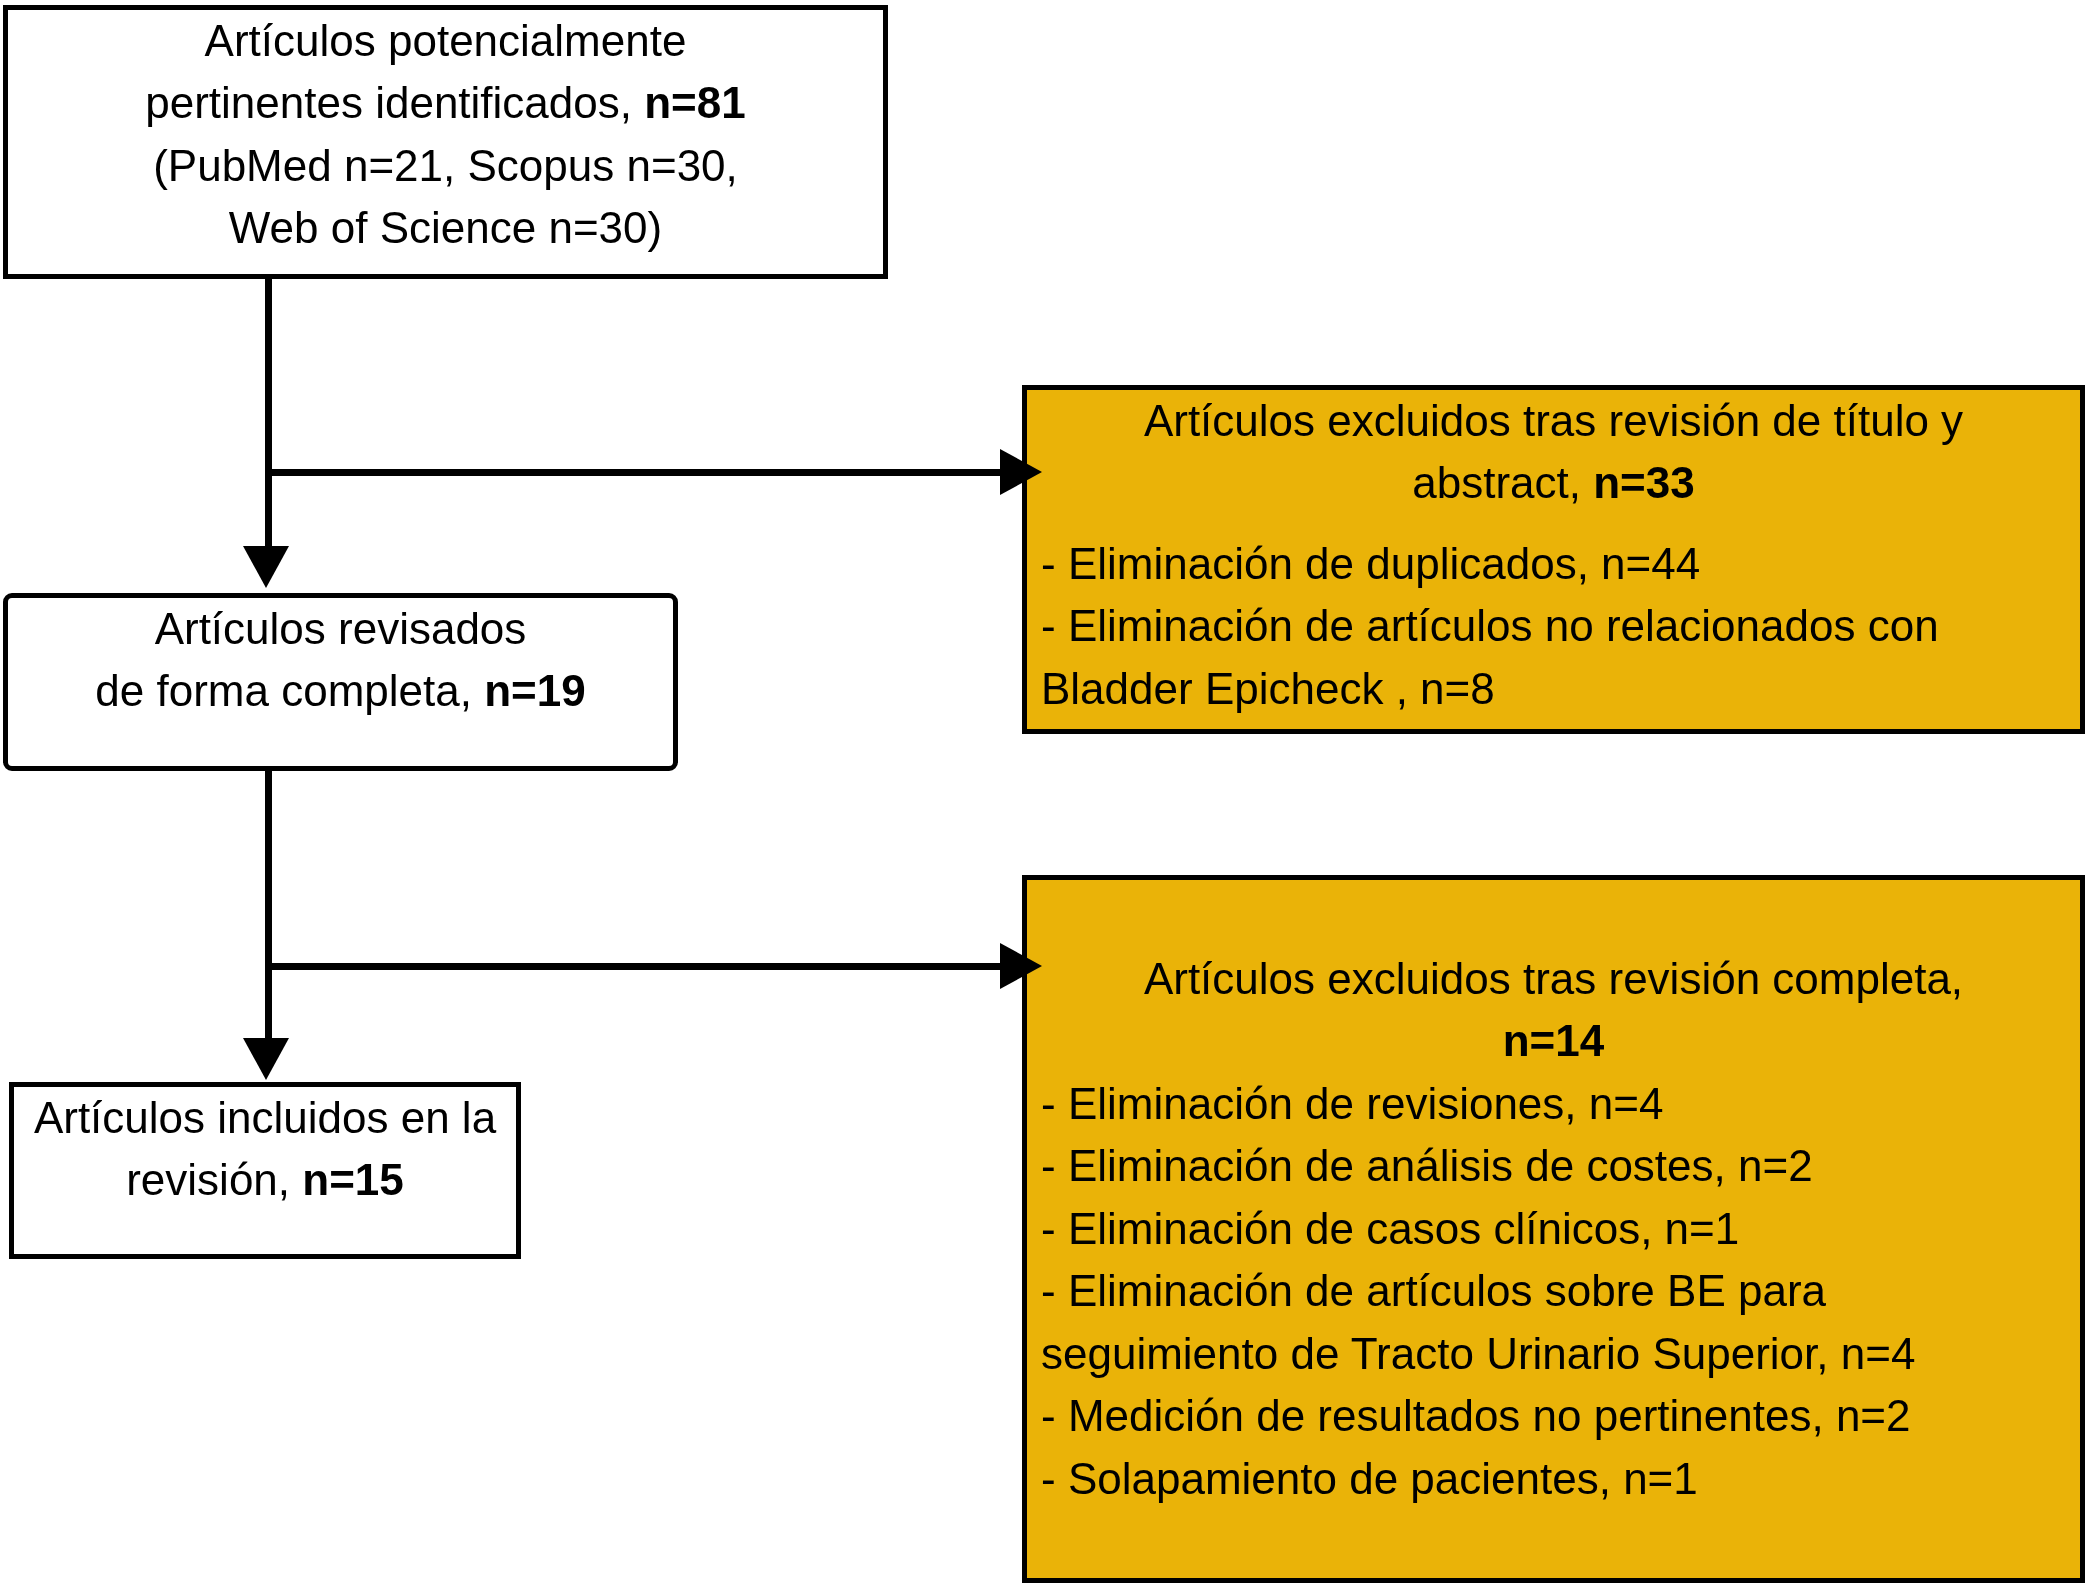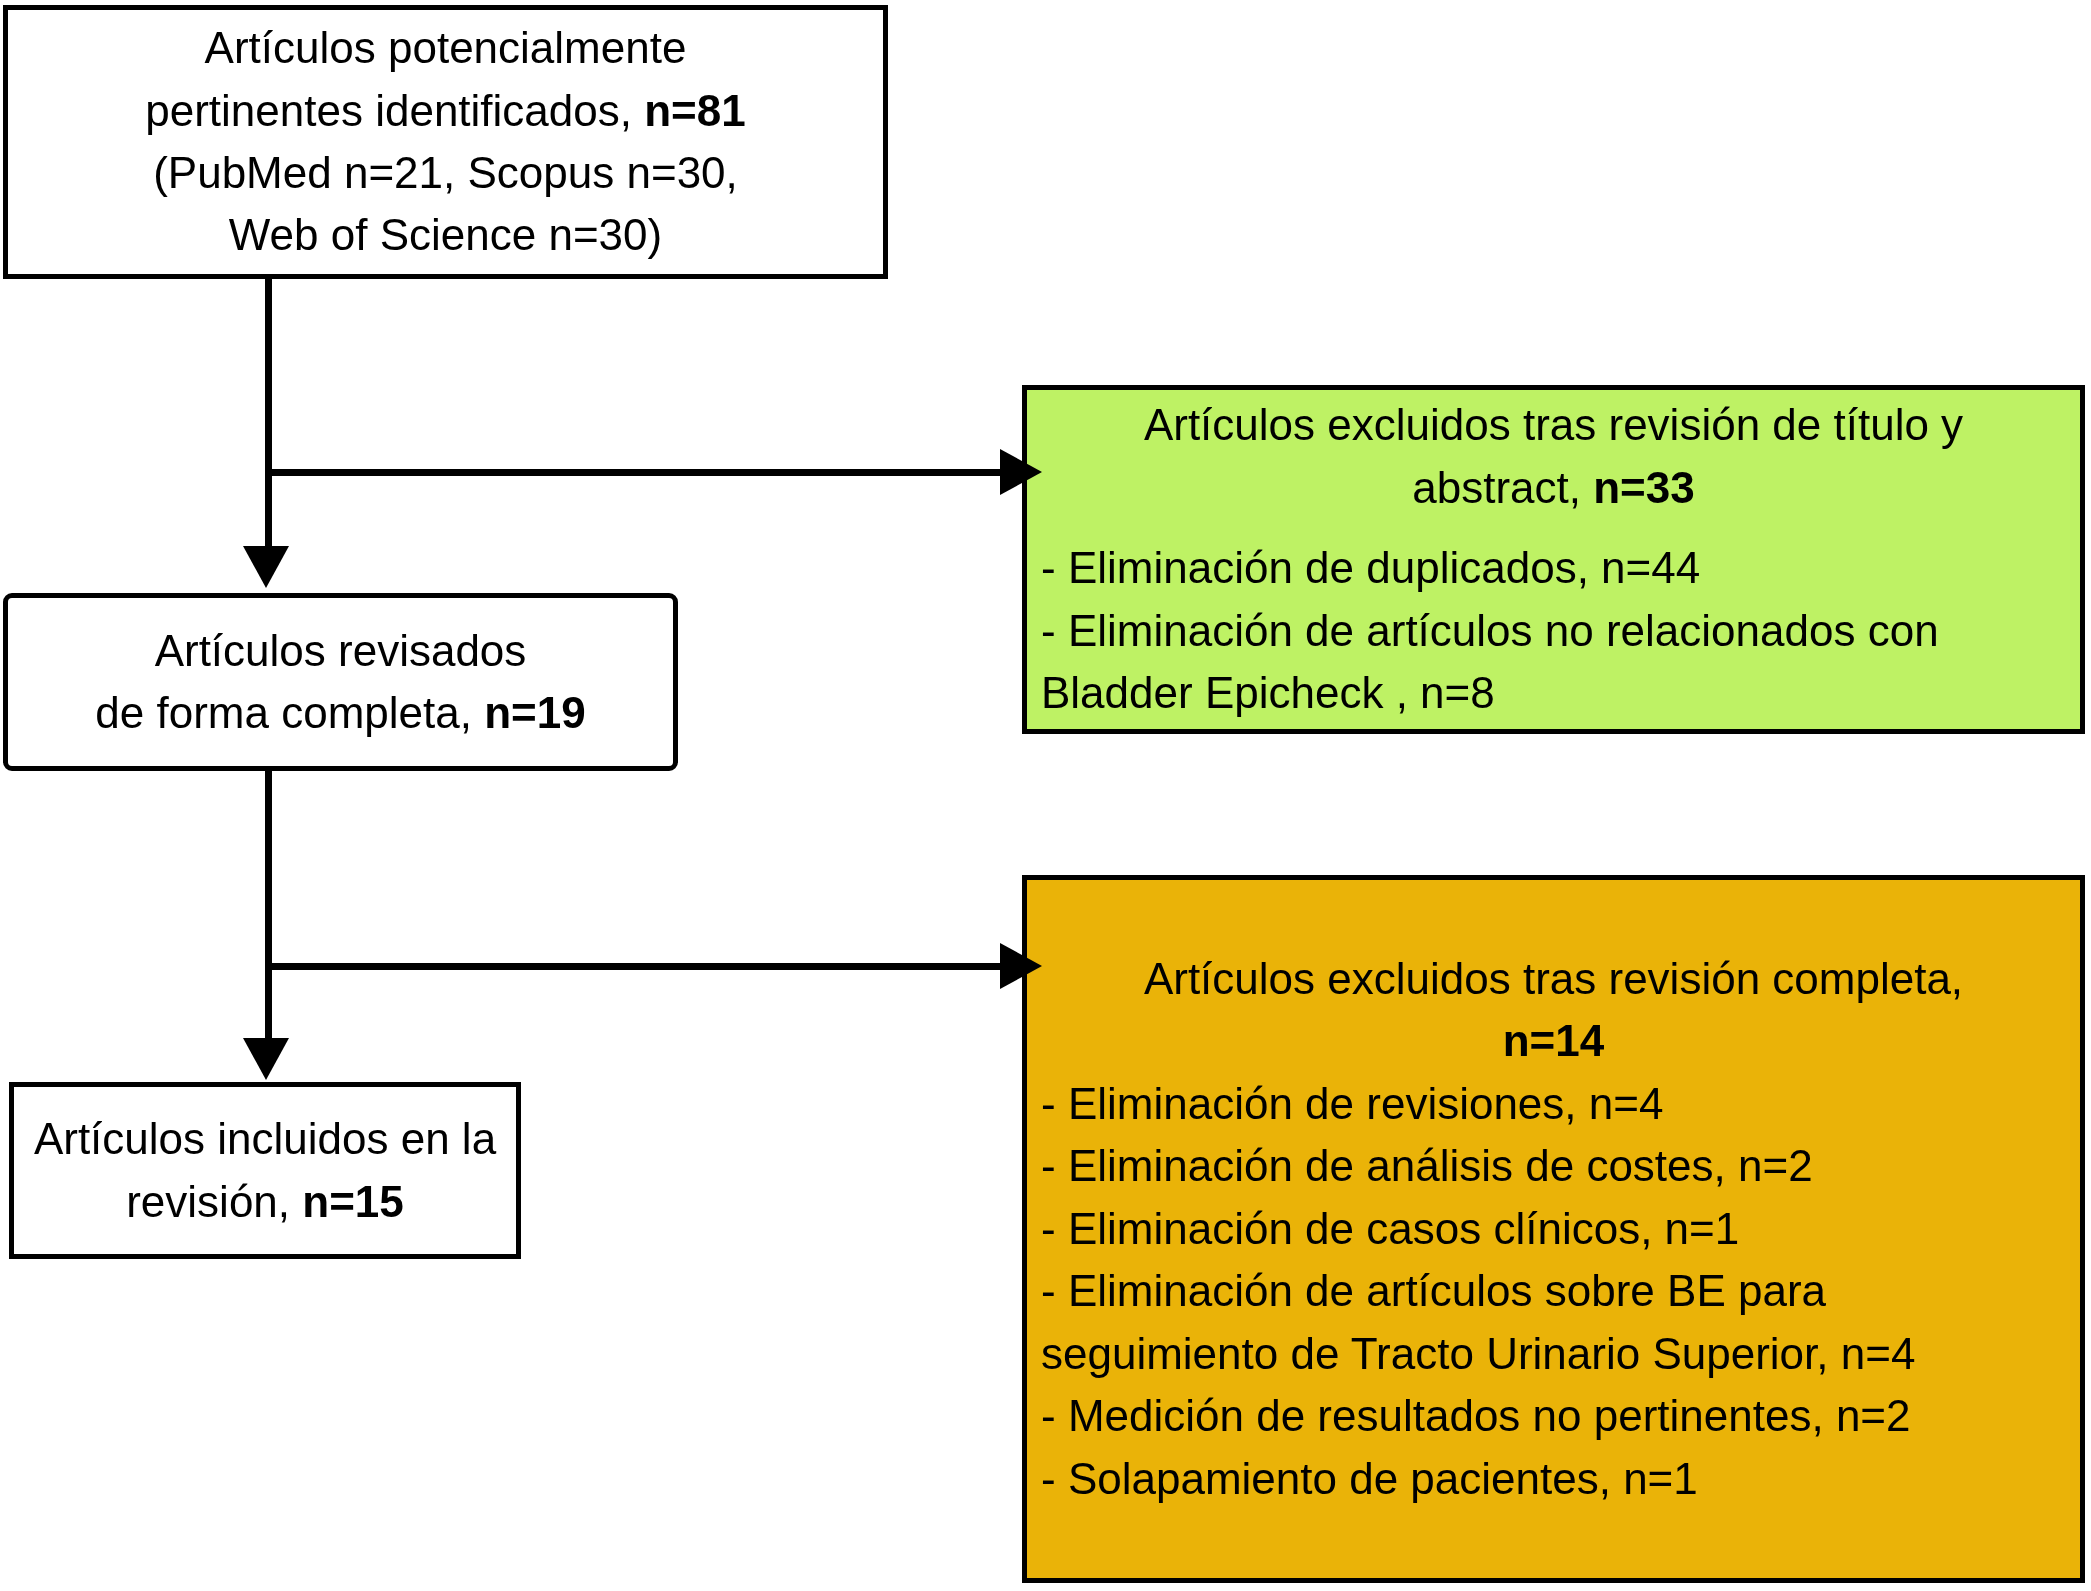--- a/index.html
+++ b/index.html
@@ -16,21 +16,20 @@
     color: #000000;
     overflow: hidden;
   }
   .box {
     position: absolute;
     box-sizing: border-box;
     border: 5px solid #000000;
     background: #ffffff;
     display: flex;
     flex-direction: column;
-    justify-content: center;
   }
   .box-text {
     font-size: 44px;
     line-height: 1.42;
     text-align: center;
     white-space: pre-line;
     padding: 0 14px;
   }
   .box-text.left-align {
     text-align: left;
@@ -99,21 +98,21 @@
   </div>
 
   <div class="box" id="node-reviewed" style="border-color: rgb(0, 0, 0); background: rgb(255, 255, 255); color: rgb(0, 0, 0);">
     <div class="box-text">Artículos revisados<br>de forma completa, <span class="bold">n=19</span></div>
   </div>
 
   <div class="box" id="node-included" style="border-color: rgb(0, 0, 0); background: rgb(255, 255, 255); color: rgb(0, 0, 0);">
     <div class="box-text">Artículos incluidos en la<br>revisión, <span class="bold">n=15</span></div>
   </div>
 
-  <div class="box" id="node-excluded-ta" style="border-color: rgb(0, 0, 0); background: #bef264; color: rgb(0, 0, 0);">
+  <div class="box" id="node-excluded-ta" style="border-color: rgb(0, 0, 0); background: #eab308; color: rgb(0, 0, 0);">
     <div class="box-text">Artículos excluidos tras revisión de título y<br>abstract, <span class="bold">n=33</span></div>
     <div class="box-text left-align" style="margin-top:18px;">- Eliminación de duplicados, n=44<br>- Eliminación de artículos no relacionados con<br>Bladder Epicheck , n=8</div>
   </div>
 
   <div class="box" id="node-excluded-ft" style="justify-content: center; border-color: rgb(0, 0, 0); background: #eab308; color: rgb(0, 0, 0);">
     <div class="box-text">Artículos excluidos tras revisión completa,<br><span class="bold">n=14</span></div>
     <div class="box-text left-align" style="">- Eliminación de revisiones, n=4<br>- Eliminación de análisis de costes, n=2<br>- Eliminación de casos clínicos, n=1<br>- Eliminación de artículos sobre BE para<br>seguimiento de Tracto Urinario Superior, n=4<br>- Medición de resultados no pertinentes, n=2<br>- Solapamiento de pacientes, n=1</div>
   </div>
 
   <div class="vline" id="conn1-vline" style="background: rgb(0, 0, 0);"></div>

